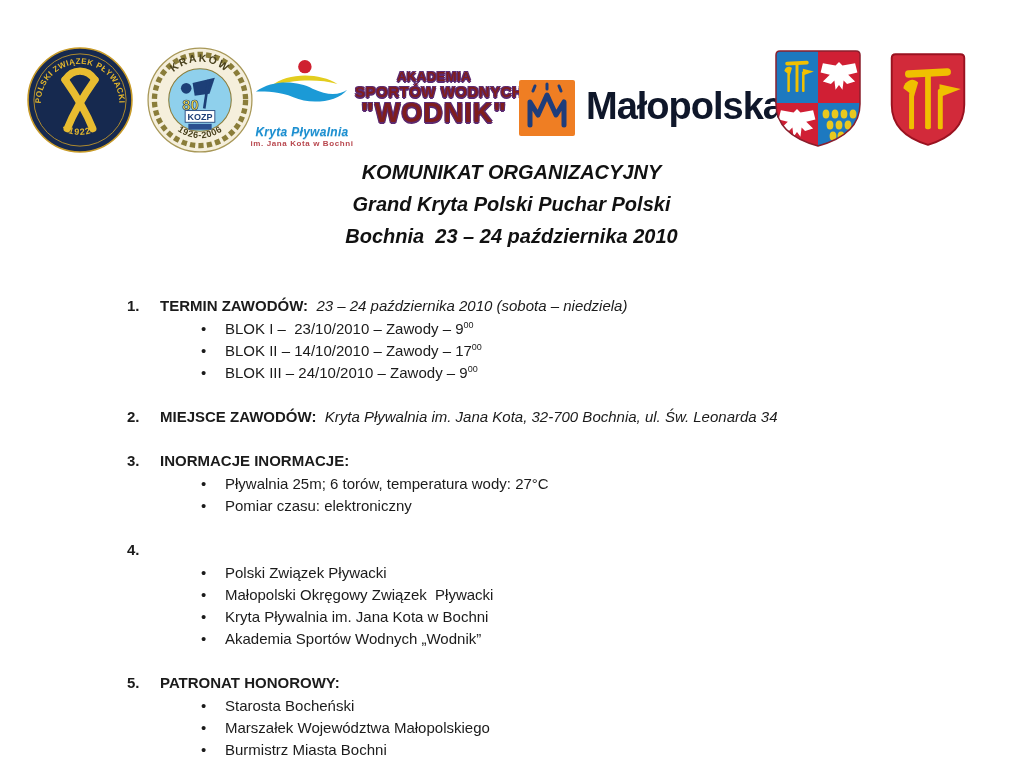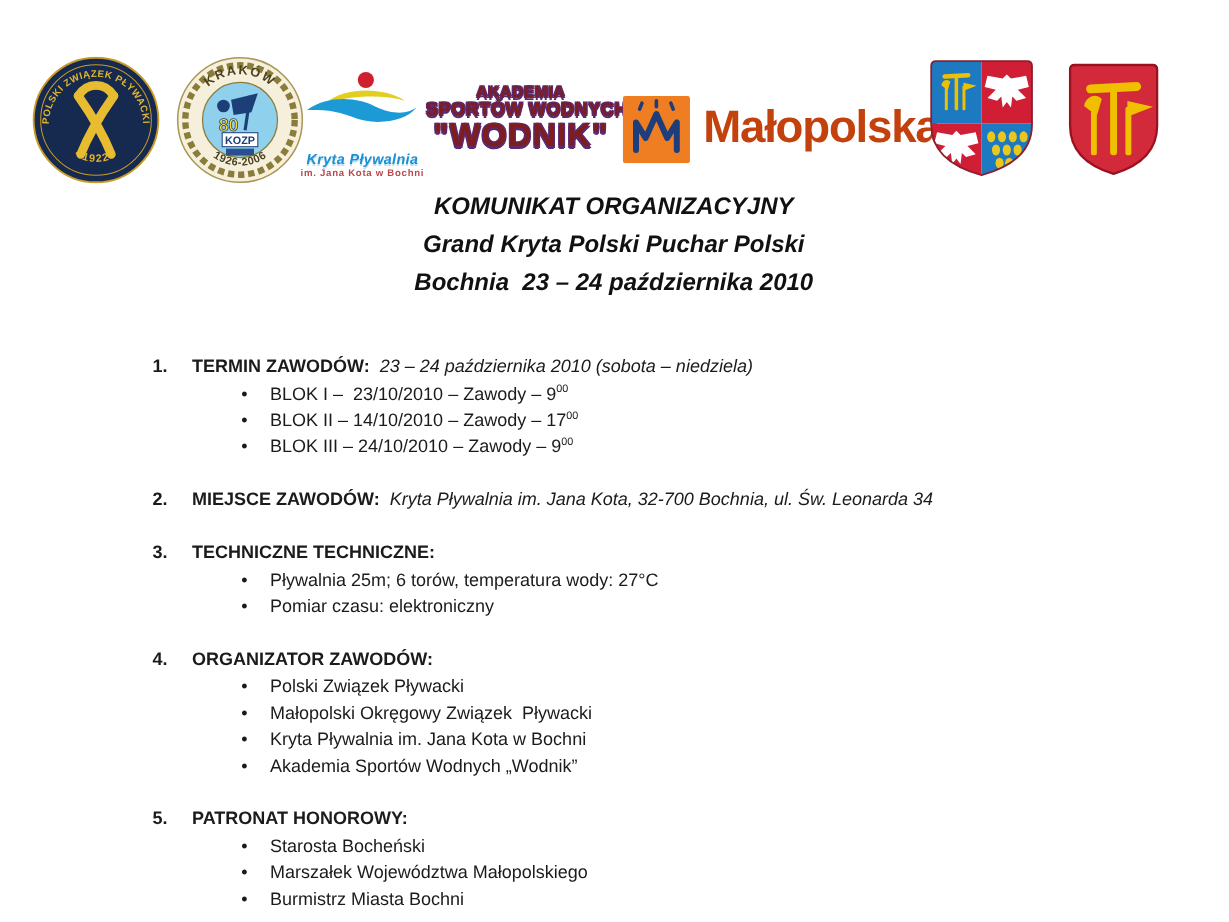--- a/index.html
+++ b/index.html
@@ -22,21 +22,21 @@
   .wodnik{left:355px;top:70px;width:158px;height:70px;text-align:center;}
   .wodnik-line{
     font-weight:800;color:#7f1d1d;line-height:1.05;
     text-shadow:-1px -1px 0 #5c2a70,1px -1px 0 #5c2a70,-1px 1px 0 #5c2a70,1px 1px 0 #5c2a70,0 2px 0 #5c2a70;
     letter-spacing:.5px;white-space:pre;
   }
   .wodnik-l1{font-size:13px;}
   .wodnik-l2{font-size:15px;}
   .wodnik-l3{font-size:27px;letter-spacing:1px;}
   .malopolska{left:519px;top:79px;height:58px;display:flex;align-items:center;gap:11px;}
-  .malo-text{font-size:38px;font-weight:bold;color:#c2410c;letter-spacing:-1px;line-height:1;padding-bottom:4px;}
+  .malo-text{font-size:38px;font-weight:bold;color:#0f172a;letter-spacing:-1px;line-height:1;padding-bottom:4px;}
   .shield1{left:770px;top:48px;width:96px;height:102px;}
   .shield2{left:886px;top:50px;width:84px;height:100px;}
 
   
   .title-block{position:absolute;left:0;top:156px;width:1023px;text-align:center;}
   .title-line{font-size:20px;font-weight:bold;font-style:italic;line-height:32px;color:#111;white-space:pre;}
 
   
   .body-block{position:absolute;left:127px;top:295px;width:810px;font-size:15px;line-height:22px;}
   .section{margin-bottom:22px;}
@@ -207,32 +207,31 @@
     <div class="section">
       <div class="sec-head">
         <span class="sec-num">2.</span>
         <span><span class="sec-title">MIEJSCE ZAWODÓW:</span><span class="sec-rest">  Kryta Pływalnia im. Jana Kota, 32-700 Bochnia, ul. Św. Leonarda 34</span></span>
       </div>
     </div>
 
     <div class="section">
       <div class="sec-head">
         <span class="sec-num">3.</span>
-        <span><span class="sec-title">TECHNICZNE TECHNICZNE:</span><span class="sec-rest"></span></span>
+        <span><span class="sec-title">INORMACJE INORMACJE:</span><span class="sec-rest"></span></span>
       </div>
       <ul class="bullets">
         <li><span>Pływalnia 25m; 6 torów, temperatura wody: 27°C</span><sup></sup></li>
         <li><span>Pomiar czasu: elektroniczny</span><sup></sup></li>
       </ul>
     </div>
 
     <div class="section">
       <div class="sec-head">
         <span class="sec-num">4.</span>
-        <span><span class="sec-title">ORGANIZATOR ZAWODÓW:</span><span class="sec-rest"></span></span>
       </div>
       <ul class="bullets">
         <li><span>Polski Związek Pływacki</span><sup></sup></li>
         <li><span>Małopolski Okręgowy Związek  Pływacki</span><sup></sup></li>
         <li><span>Kryta Pływalnia im. Jana Kota w Bochni</span><sup></sup></li>
         <li><span>Akademia Sportów Wodnych „Wodnik”</span><sup></sup></li>
       </ul>
     </div>
 
     <div class="section">

